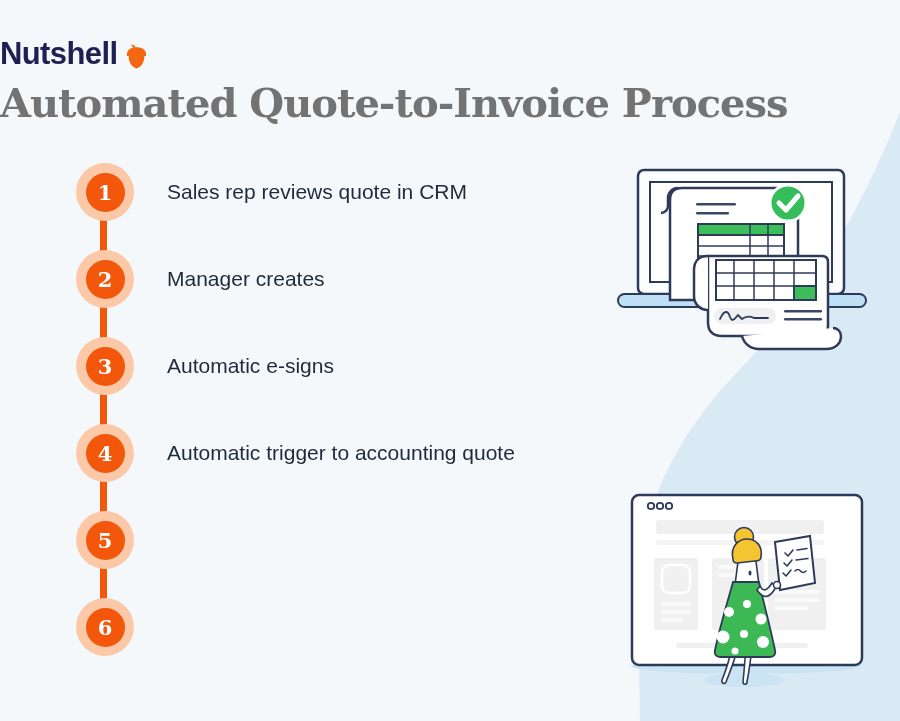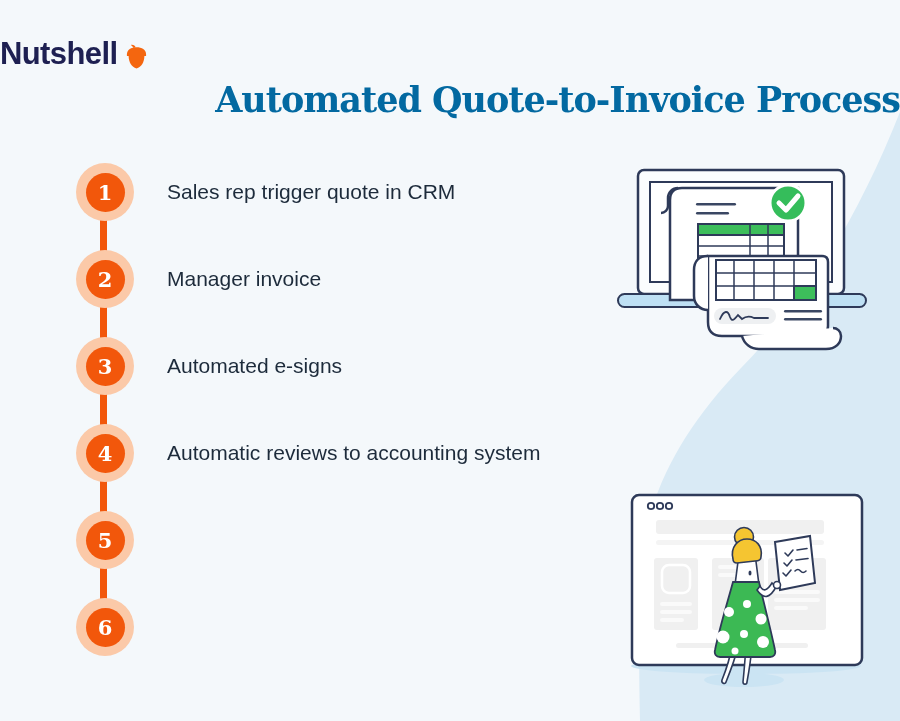--- a/index.html
+++ b/index.html
@@ -5,23 +5,23 @@
   html,body{margin:0;padding:0;background:#e8edf2;}
   .canvas{
     position:relative;width:900px;height:721px;overflow:hidden;
     background:#F4F8FB;font-family:"Liberation Sans",sans-serif;
   }
   .blob{position:absolute;left:0;top:0;width:900px;height:721px;}
   .logo{position:absolute;top:36px;left:0;width:100%;display:flex;justify-content:flex-start;align-items:center;gap:7px;}
   .logo-text{font-size:31px;font-weight:800;color:#1E2052;letter-spacing:-0.6px;}
   .acorn{width:23px;height:25px;margin-top:4px;}
   .title{
-    position:absolute;top:79px;left:0;width:100%;text-align:right;
-    font-family:"DejaVu Serif",serif;font-weight:bold;font-size:35px;
-    color:#0369a1;letter-spacing:-1px;
+    position:absolute;top:79px;left:0;width:100%;text-align:left;
+    font-family:"DejaVu Serif",serif;font-weight:bold;font-size:40px;
+    color:#737373;letter-spacing:-1px;
   }
   .connector{position:absolute;left:100px;top:192px;width:7px;height:435px;background:#F2570B;border-radius:3px;}
   .step-row{position:absolute;left:76px;height:58px;display:flex;align-items:center;gap:33px;}
   .step-outer{
     width:58px;height:58px;border-radius:50%;background:#FBC9A8;flex:0 0 58px;
     display:flex;align-items:center;justify-content:center;
   }
   .step-inner{
     width:39px;height:39px;border-radius:50%;background:#F2570B;color:#FFFFFF;
     display:flex;align-items:center;justify-content:center;
@@ -51,42 +51,42 @@
   </div>
 
   <div class="title">Automated Quote-to-Invoice Process</div>
 
   <div class="connector"></div>
 
   <div class="step-row" style="top:163px;">
     <div class="step-outer">
       <div class="step-inner">1</div>
     </div>
-    <div class="step-label">Sales rep trigger quote in CRM</div>
+    <div class="step-label">Sales rep reviews quote in CRM</div>
   </div>
 
   <div class="step-row" style="top:250px;">
     <div class="step-outer">
       <div class="step-inner">2</div>
     </div>
-    <div class="step-label">Manager invoice</div>
+    <div class="step-label">Manager creates</div>
   </div>
 
   <div class="step-row" style="top:337px;">
     <div class="step-outer">
       <div class="step-inner">3</div>
     </div>
-    <div class="step-label">Automated e-signs</div>
+    <div class="step-label">Automatic e-signs</div>
   </div>
 
   <div class="step-row" style="top:424px;">
     <div class="step-outer">
       <div class="step-inner">4</div>
     </div>
-    <div class="step-label">Automatic reviews to accounting system</div>
+    <div class="step-label">Automatic trigger to accounting quote</div>
   </div>
 
   <div class="step-row" style="top:511px;">
     <div class="step-outer">
       <div class="step-inner">5</div>
     </div>
   </div>
 
   <div class="step-row" style="top:598px;">
     <div class="step-outer">

